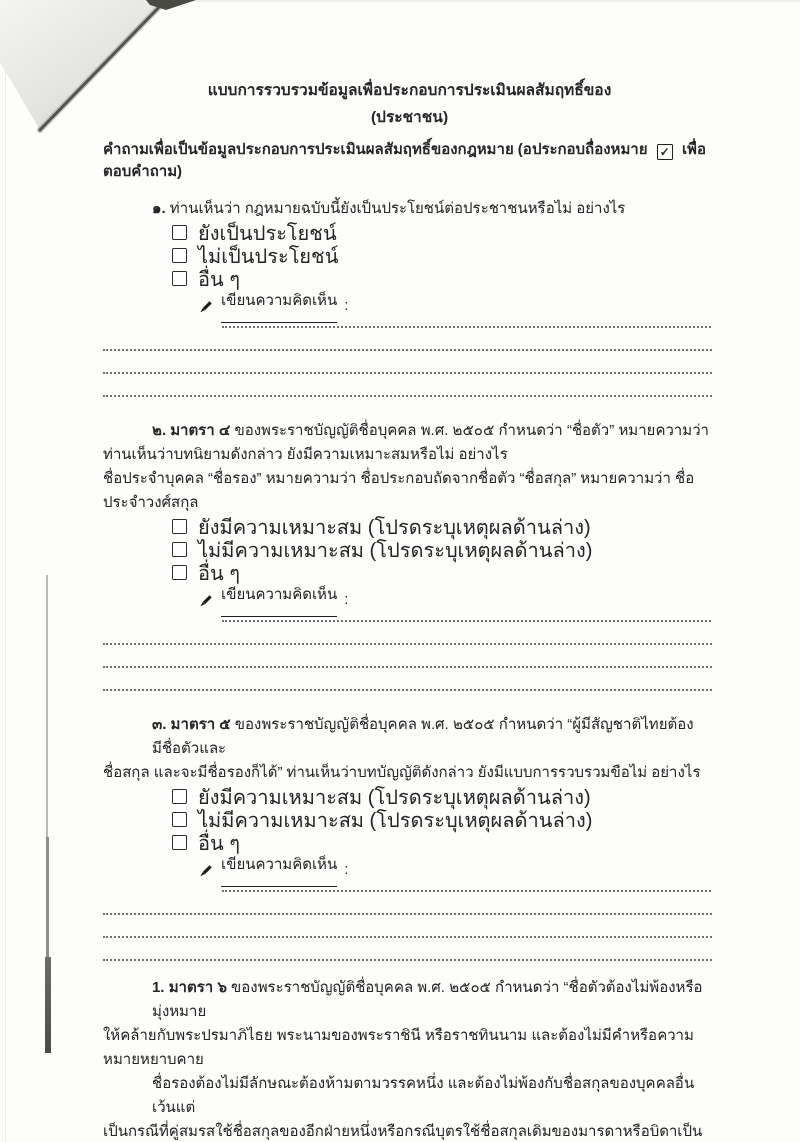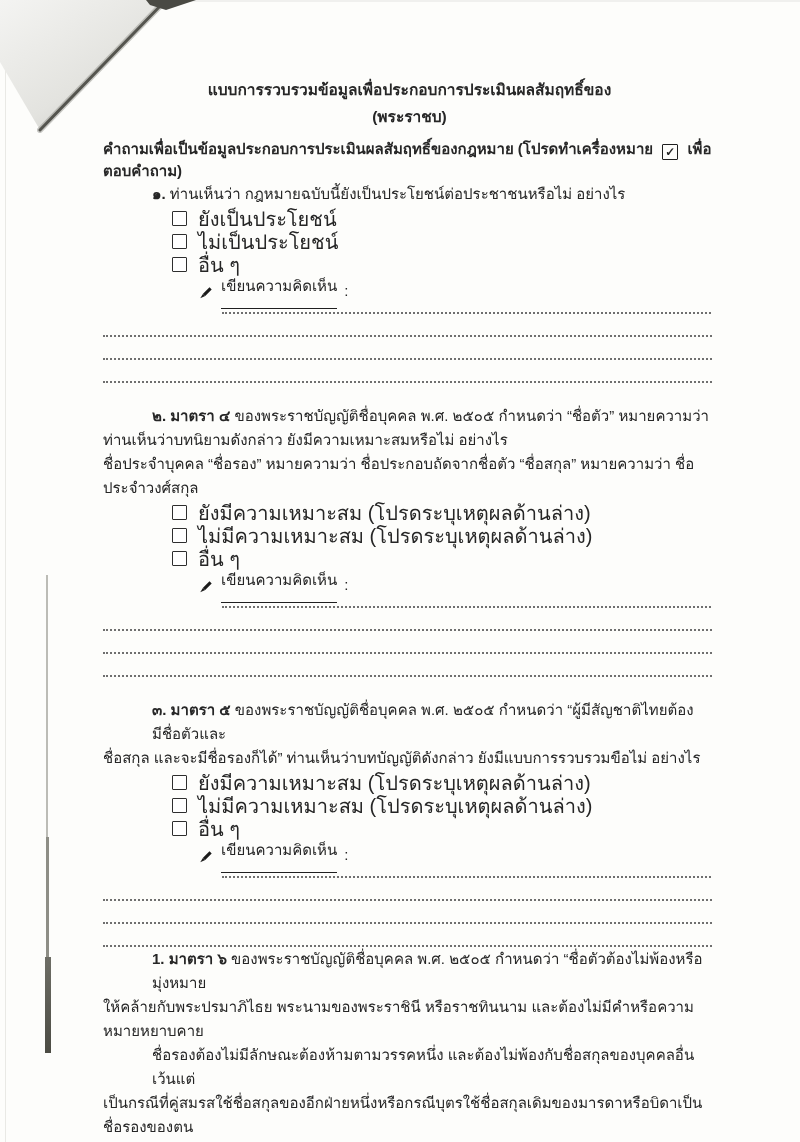--- a/index.html
+++ b/index.html
@@ -43,21 +43,21 @@
     margin: 0 5px; vertical-align: -2px;
     border-radius: 1px;
   }
   section.question { margin: 0; }
   .q-line {
     font-size: 15px;
     line-height: 24px;
     margin: 0 85px 0 103px;
   }
   .indent-para { margin-left: 152px; }
-  .mt-q1 { margin-top: 0; }
+  .mt-q1 { margin-top: 14px; }
   .mt-q  { margin-top: 21px; }
   .q-lead { font-weight: bold; }
   .options { margin-top: 1px; }
   .option {
     display: flex; align-items: center;
     height: 23px; margin-left: 172px;
     font-size: 20px;
   }
   .cb {
     width: 13px; height: 13px; flex: none;
@@ -96,25 +96,25 @@
   <line x1="164" y1="2" x2="40" y2="130" stroke="#9a9a94" stroke-width="6" stroke-linecap="round" opacity="0.55"></line>
   <line x1="164" y1="2" x2="40" y2="130" stroke="#55554f" stroke-width="3" stroke-linecap="round"></line>
   <polygon points="146,0 196,0 166,10 150,5" fill="#4a4a44"></polygon>
 </svg>
 <div class="artifact vline-1"></div>
 <div class="artifact vline-2"></div>
 <div class="artifact vline-3"></div>
 
 <div class="title-block">
   <div>แบบการรวบรวมข้อมูลเพื่อประกอบการประเมินผลสัมฤทธิ์ของ</div>
-  <div>(พระราชบ)</div>
+  <div>(ประชาชน)</div>
 </div>
 
 <div class="instruction">
-  <span>คำถามเพื่อเป็นข้อมูลประกอบการประเมินผลสัมฤทธิ์ของกฎหมาย (โปรดทำเครื่องหมาย</span>
+  <span>คำถามเพื่อเป็นข้อมูลประกอบการประเมินผลสัมฤทธิ์ของกฎหมาย (อประกอบถื่องหมาย</span>
   <span class="cb-checked">
       <span>✓</span>
     </span>
   <span>เพื่อตอบคำถาม)</span>
 </div>
 
 <section class="question">
   <p class="q-line indent-para mt-q1"><span class="q-lead">๑.</span><span> ท่านเห็นว่า กฎหมายฉบับนี้ยังเป็นประโยชน์ต่อประชาชนหรือไม่ อย่างไร</span></p>
   <div class="options">
     <div class="option">

